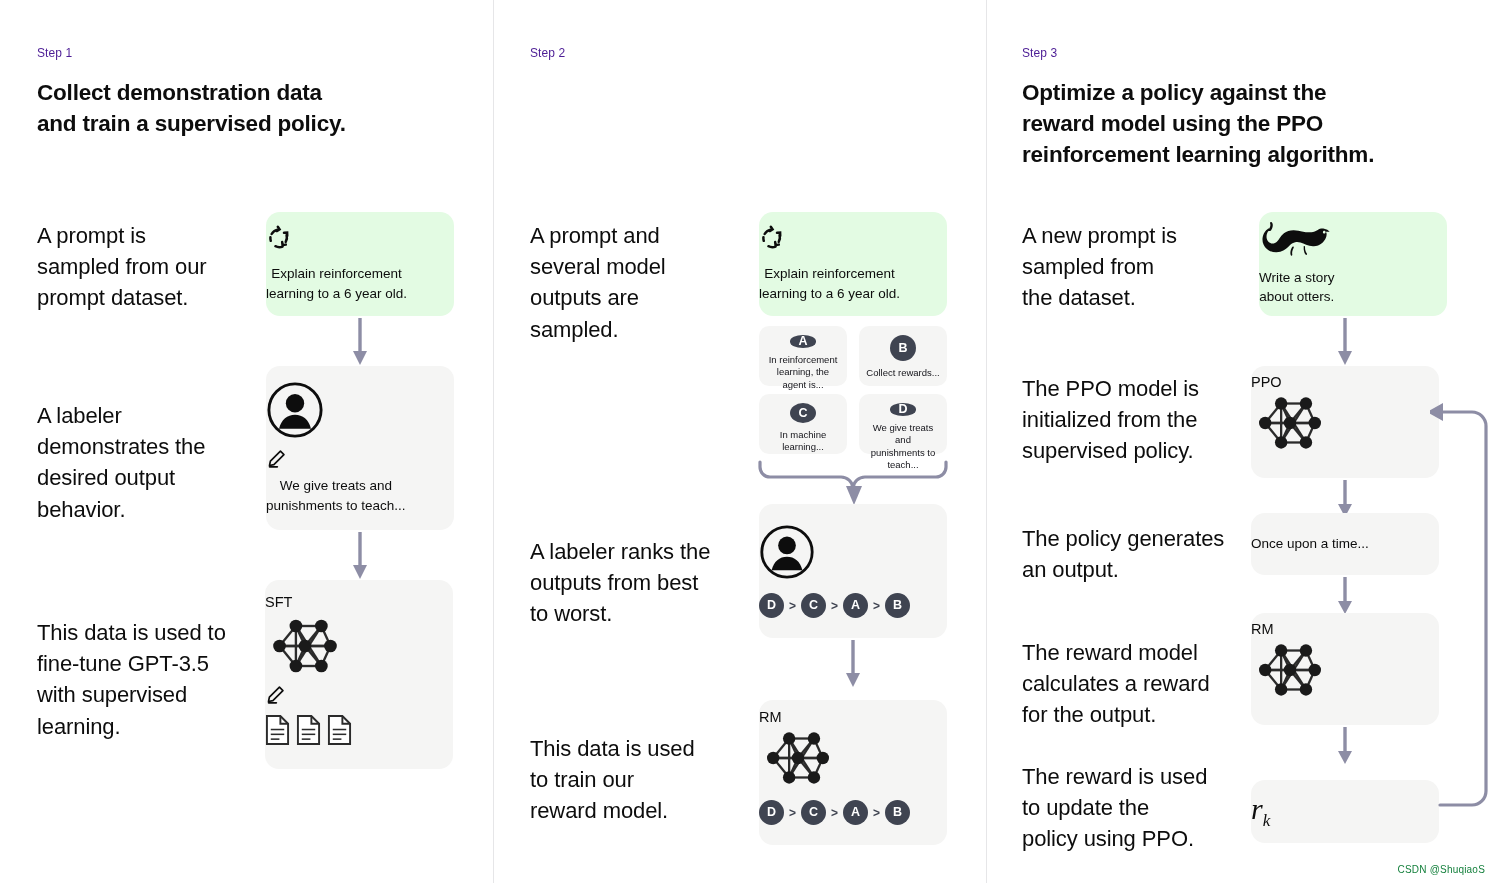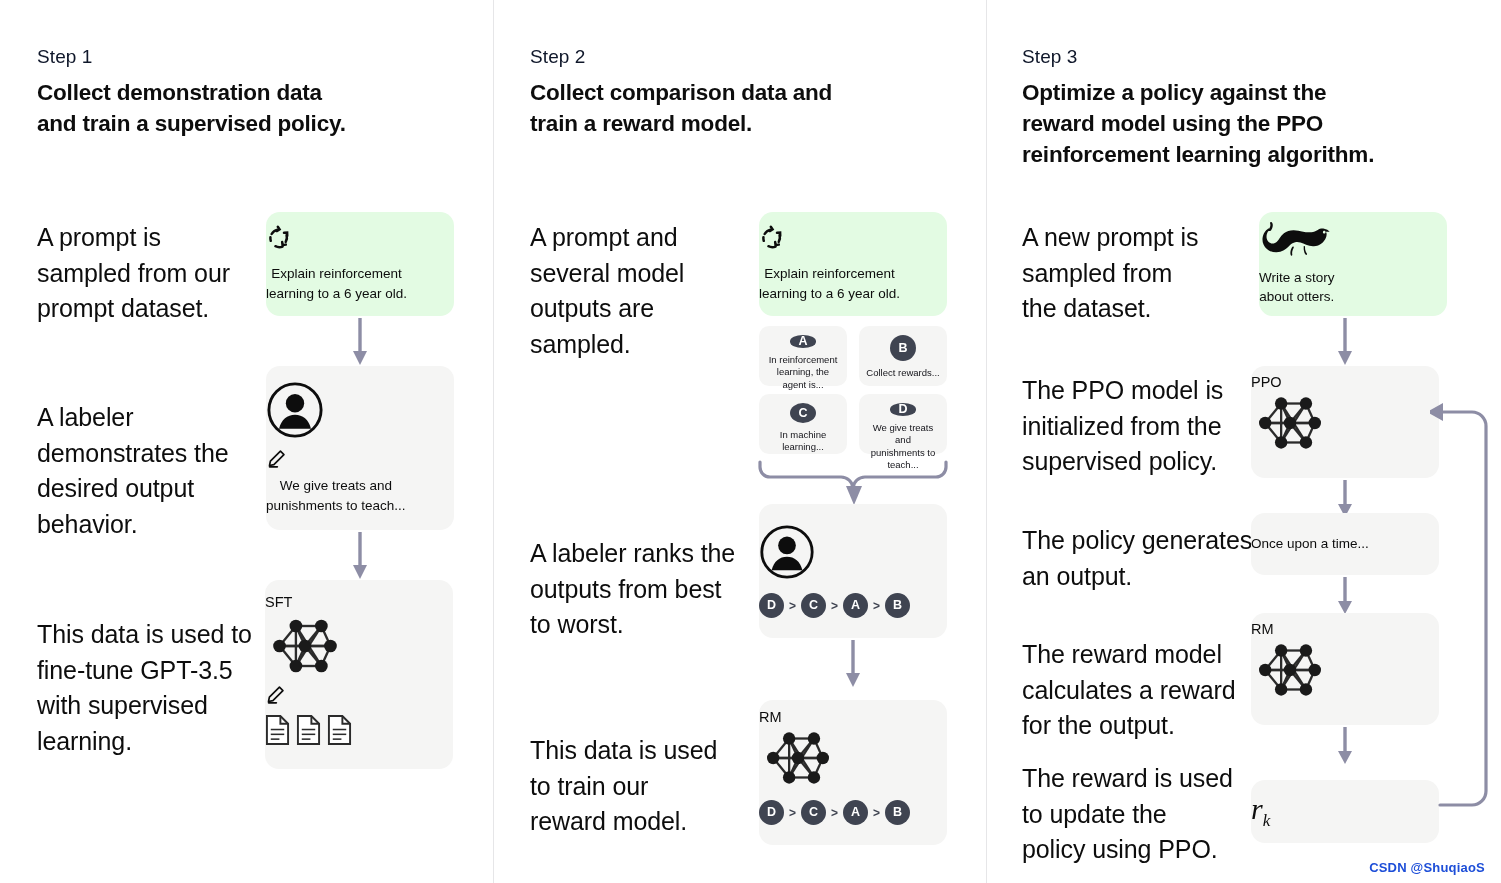--- a/index.html
+++ b/index.html
@@ -21,33 +21,33 @@
   .divider.d2 { left: 986px; }
 
   
   .col { position: absolute; top: 0; height: 883px; }
   .col1 { left: 0px;    width: 493px; }
   .col2 { left: 493px;  width: 493px; }
   .col3 { left: 986px;  width: 515px; }
 
   .step-label {
     position: absolute; left: 37px; top: 46px;
-    font-size: 19px; color: #0f172a; letter-spacing: .1px; text-align: center;
+    font-size: 12px; color: #4c1d95; letter-spacing: .1px; text-align: center;
   }
   .col3 .step-label { left: 36px; }
   .step-title {
     position: absolute; left: 37px; top: 78px;
     font-size: 22.5px; font-weight: 700; line-height: 1.37;
     letter-spacing: -.2px; color: #0d0d0d; white-space: pre-line;
   }
   .col3 .step-title { left: 36px; }
 
   
   .note {
-    position: absolute; font-size: 25px; line-height: 1.42;
+    position: absolute; font-size: 22px; line-height: 1.42;
     color: #0d0d0d; white-space: pre-line; letter-spacing: -.1px;
   }
 
   
   .card {
     position: absolute; border-radius: 14px;
     background: #f5f5f4;
     display: flex; flex-direction: column;
     align-items: flex-start; justify-content: center;
   }
@@ -92,21 +92,21 @@
 
   
   .rk {
     font-family: "Liberation Serif", serif;
     font-style: italic; font-size: 30px; color: #0d0d0d;
   }
   .rk sub { font-size: 17px; font-style: italic; }
 
   .watermark {
     position: absolute; right: 16px; bottom: 8px;
-    font-size: 13px; color: #1d4ed8; letter-spacing: .2px; font-weight: bold;
+    font-size: 10px; color: #15803d; letter-spacing: .2px;
   }
 </style>
 </head>
 <body>
 
 <div class="page">
 
   <div class="divider d1"></div>
   <div class="divider d2"></div>
 
@@ -241,22 +241,20 @@
               <line x1="6" y1="20" x2="20" y2="20"></line>
               <line x1="6" y1="25" x2="15" y2="25"></line>
             </g>
           </svg>
       </span>
     </div>
   </div>
 
   <div class="col col2">
     <div class="step-label">Step 2</div>
-    <div class="step-title">Collect comparison data and
-train a reward model.</div>
 
     <div class="note" style="left:37px; top:220px; width:215px;">A prompt and
 several model
 outputs are
 sampled.</div>
     <div class="note" style="left:37px; top:536px; width:225px;">A labeler ranks the
 outputs from best
 to worst.</div>
     <div class="note" style="left:37px; top:733px; width:220px;">This data is used
 to train our

